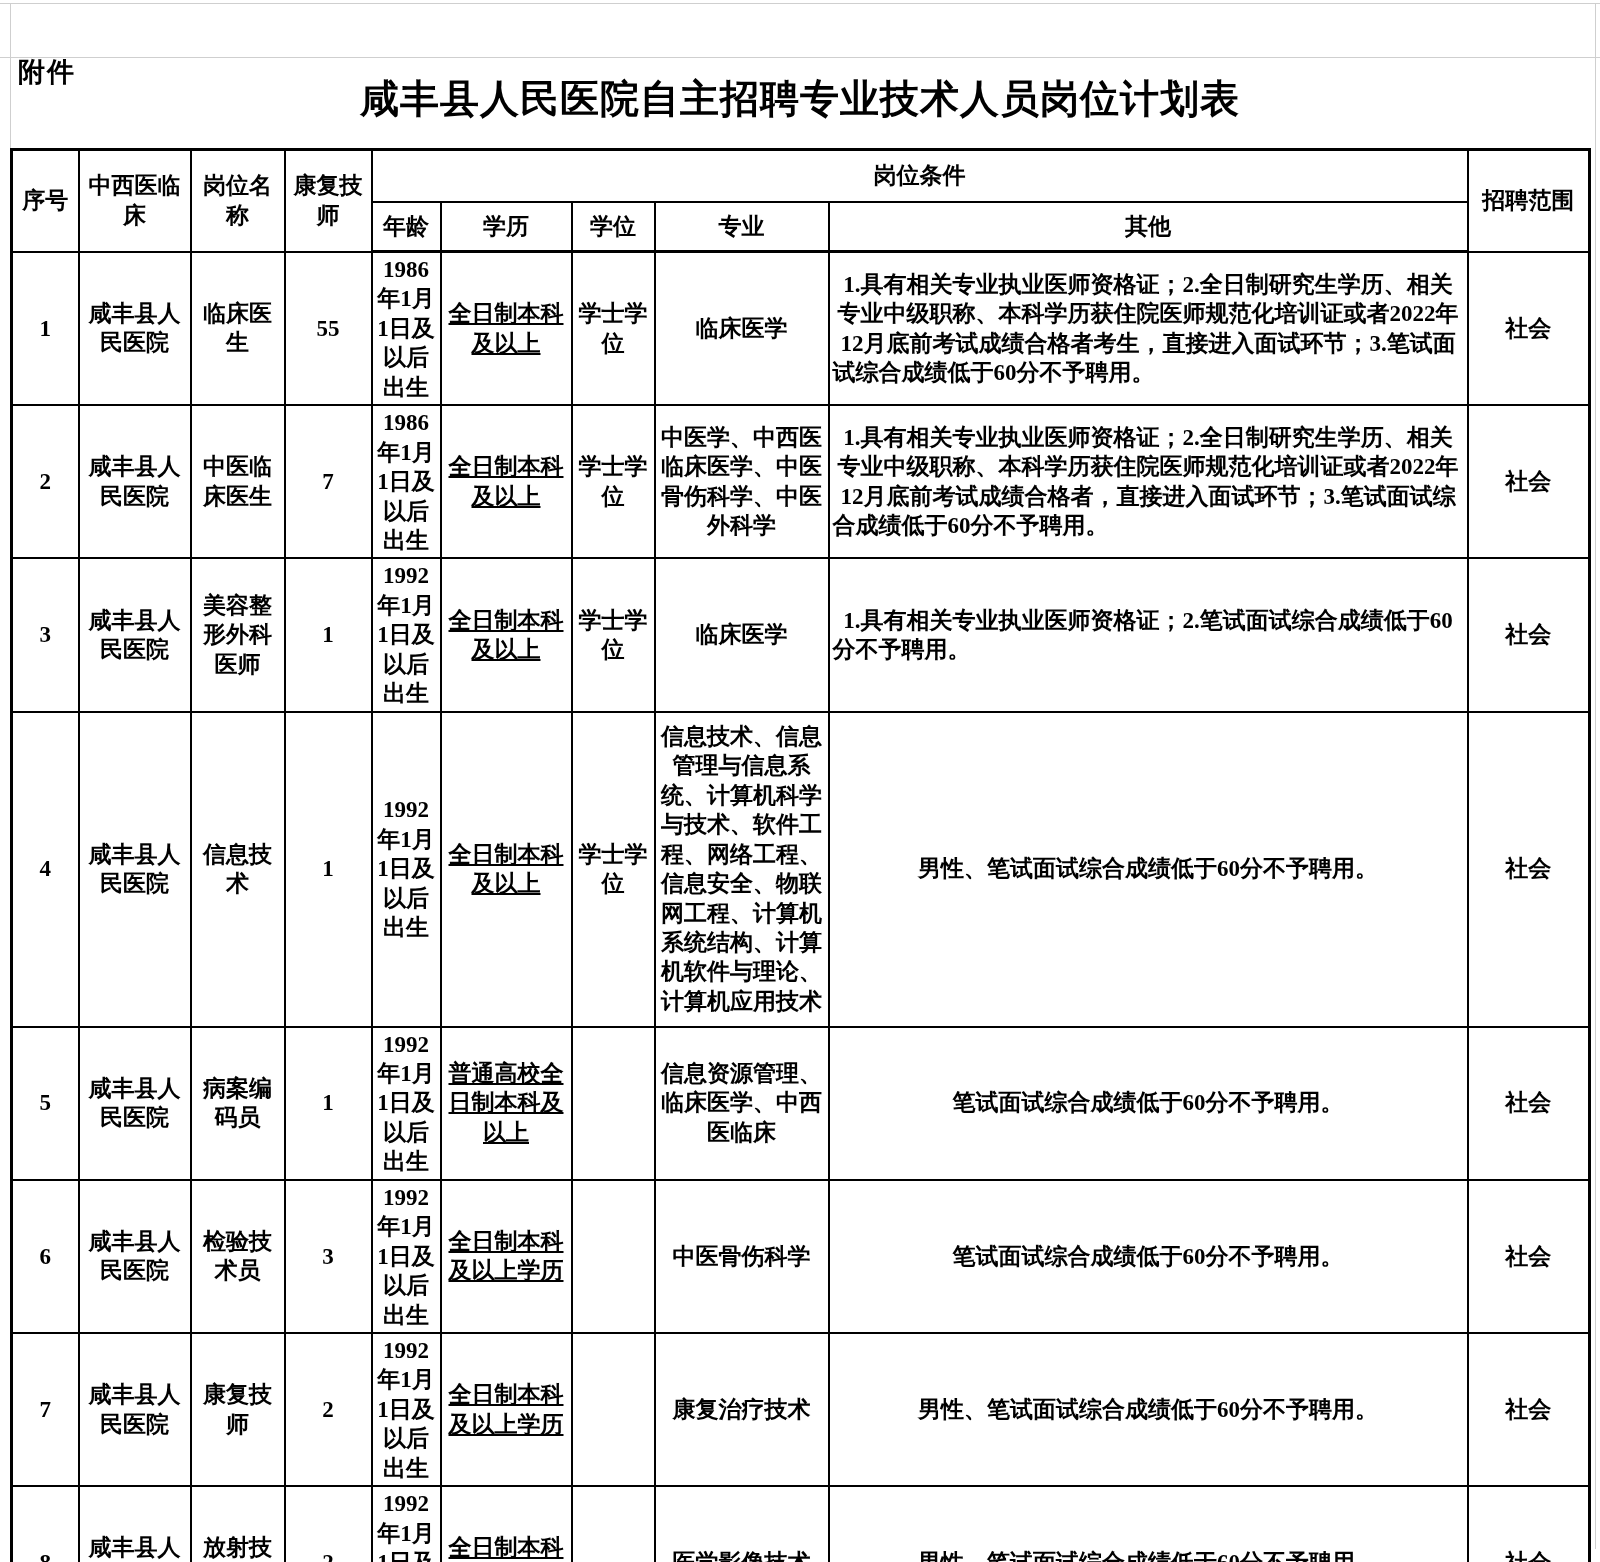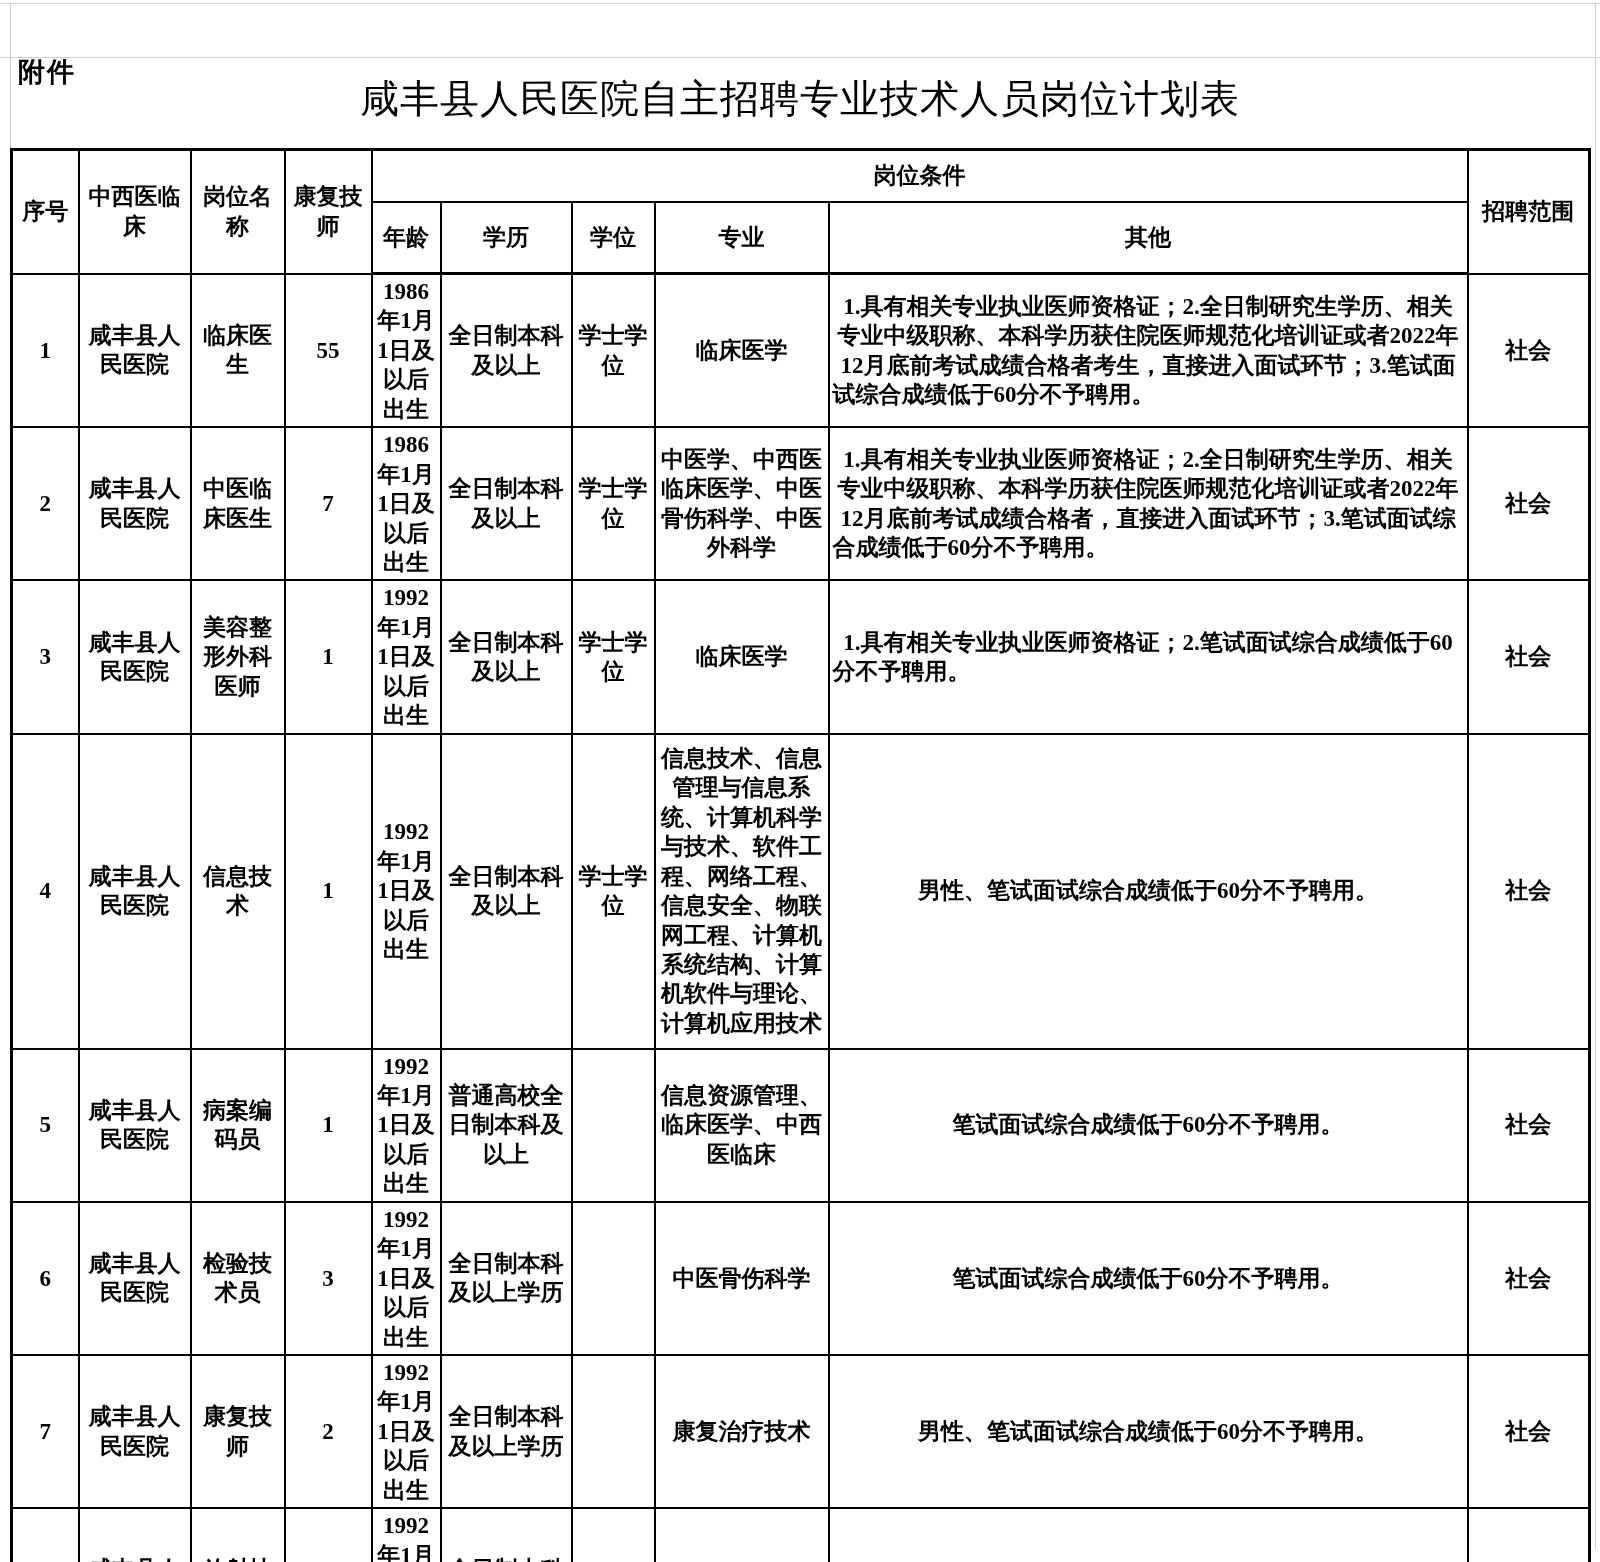--- a/index.html
+++ b/index.html
@@ -7,36 +7,36 @@
        font-family:"Liberation Serif","DejaVu Serif",serif;color:#000;}
   
   .gridline{position:absolute;background:#cfcfcf;}
   #grid-top{left:0;top:3px;width:1600px;height:1px;}
   #grid-attach-bottom{left:0;top:57px;width:1600px;height:1px;}
   #grid-left{left:10px;top:3px;width:1px;height:145px;}
   #grid-right{left:1595px;top:3px;width:1px;height:1546px;}
 
   .attach{position:absolute;left:18px;top:14px;font-size:27px;font-weight:600;letter-spacing:2px;margin-top:40px;}
   .title{position:absolute;left:0;top:72px;width:1600px;text-align:center;
-         font-size:39px;font-weight:400;letter-spacing:1px;}
+         font-size:39px;font-weight:700;letter-spacing:1px;}
 
   table.plan{position:absolute;left:10px;top:148px;width:1578px;
              border-collapse:collapse;table-layout:fixed;
              border:3px solid #000;}
   table.plan th,table.plan td{border:2px solid #000;vertical-align:middle;
              text-align:center;font-size:23px;font-weight:600;line-height:1.28;
              padding:2px 3px;overflow:hidden;word-break:break-all;}
   table.plan thead tr.h2 th{border-bottom:3px solid #000;}
   th.cond-head{font-weight:600;}
   td.num{font-size:22px;}
   td.other-left{text-align:justify;text-align-last:left;padding:4px 10px;}
   td.other-center{padding:4px 10px;border-radius:26px;}
   td.major{padding:2px 4px;text-align:justify;text-align-last:center;font-size:22px;}
   td.age{padding:0 2px;}
-  td.edu{padding:2px 4px;}
+  td.edu{padding:2px 4px;text-decoration:underline;}
 </style>
 </head>
 <body>
 
 <div class="gridline" id="grid-top"></div>
 <div class="gridline" id="grid-attach-bottom"></div>
 <div class="gridline" id="grid-left"></div>
 <div class="gridline" id="grid-right"></div>
 
 <div class="attach">附件</div>
@@ -57,21 +57,21 @@
   </colgroup>
   <thead>
     <tr class="h1" style="height:52px">
       <th rowspan="2">序号</th>
       <th rowspan="2">中西医临床</th>
       <th rowspan="2">岗位名称</th>
       <th rowspan="2">康复技师</th>
       <th colspan="5" class="cond-head">岗位条件</th>
       <th rowspan="2">招聘范围</th>
     </tr>
-    <tr class="h2" style="height:72px">
+    <tr class="h2" style="height:50px">
       <th>年龄</th>
       <th>学历</th>
       <th>学位</th>
       <th>专业</th>
       <th>其他</th>
     </tr>
   </thead>
   <tbody>
     <tr style="height:127px">
       <td class="num">1</td>

